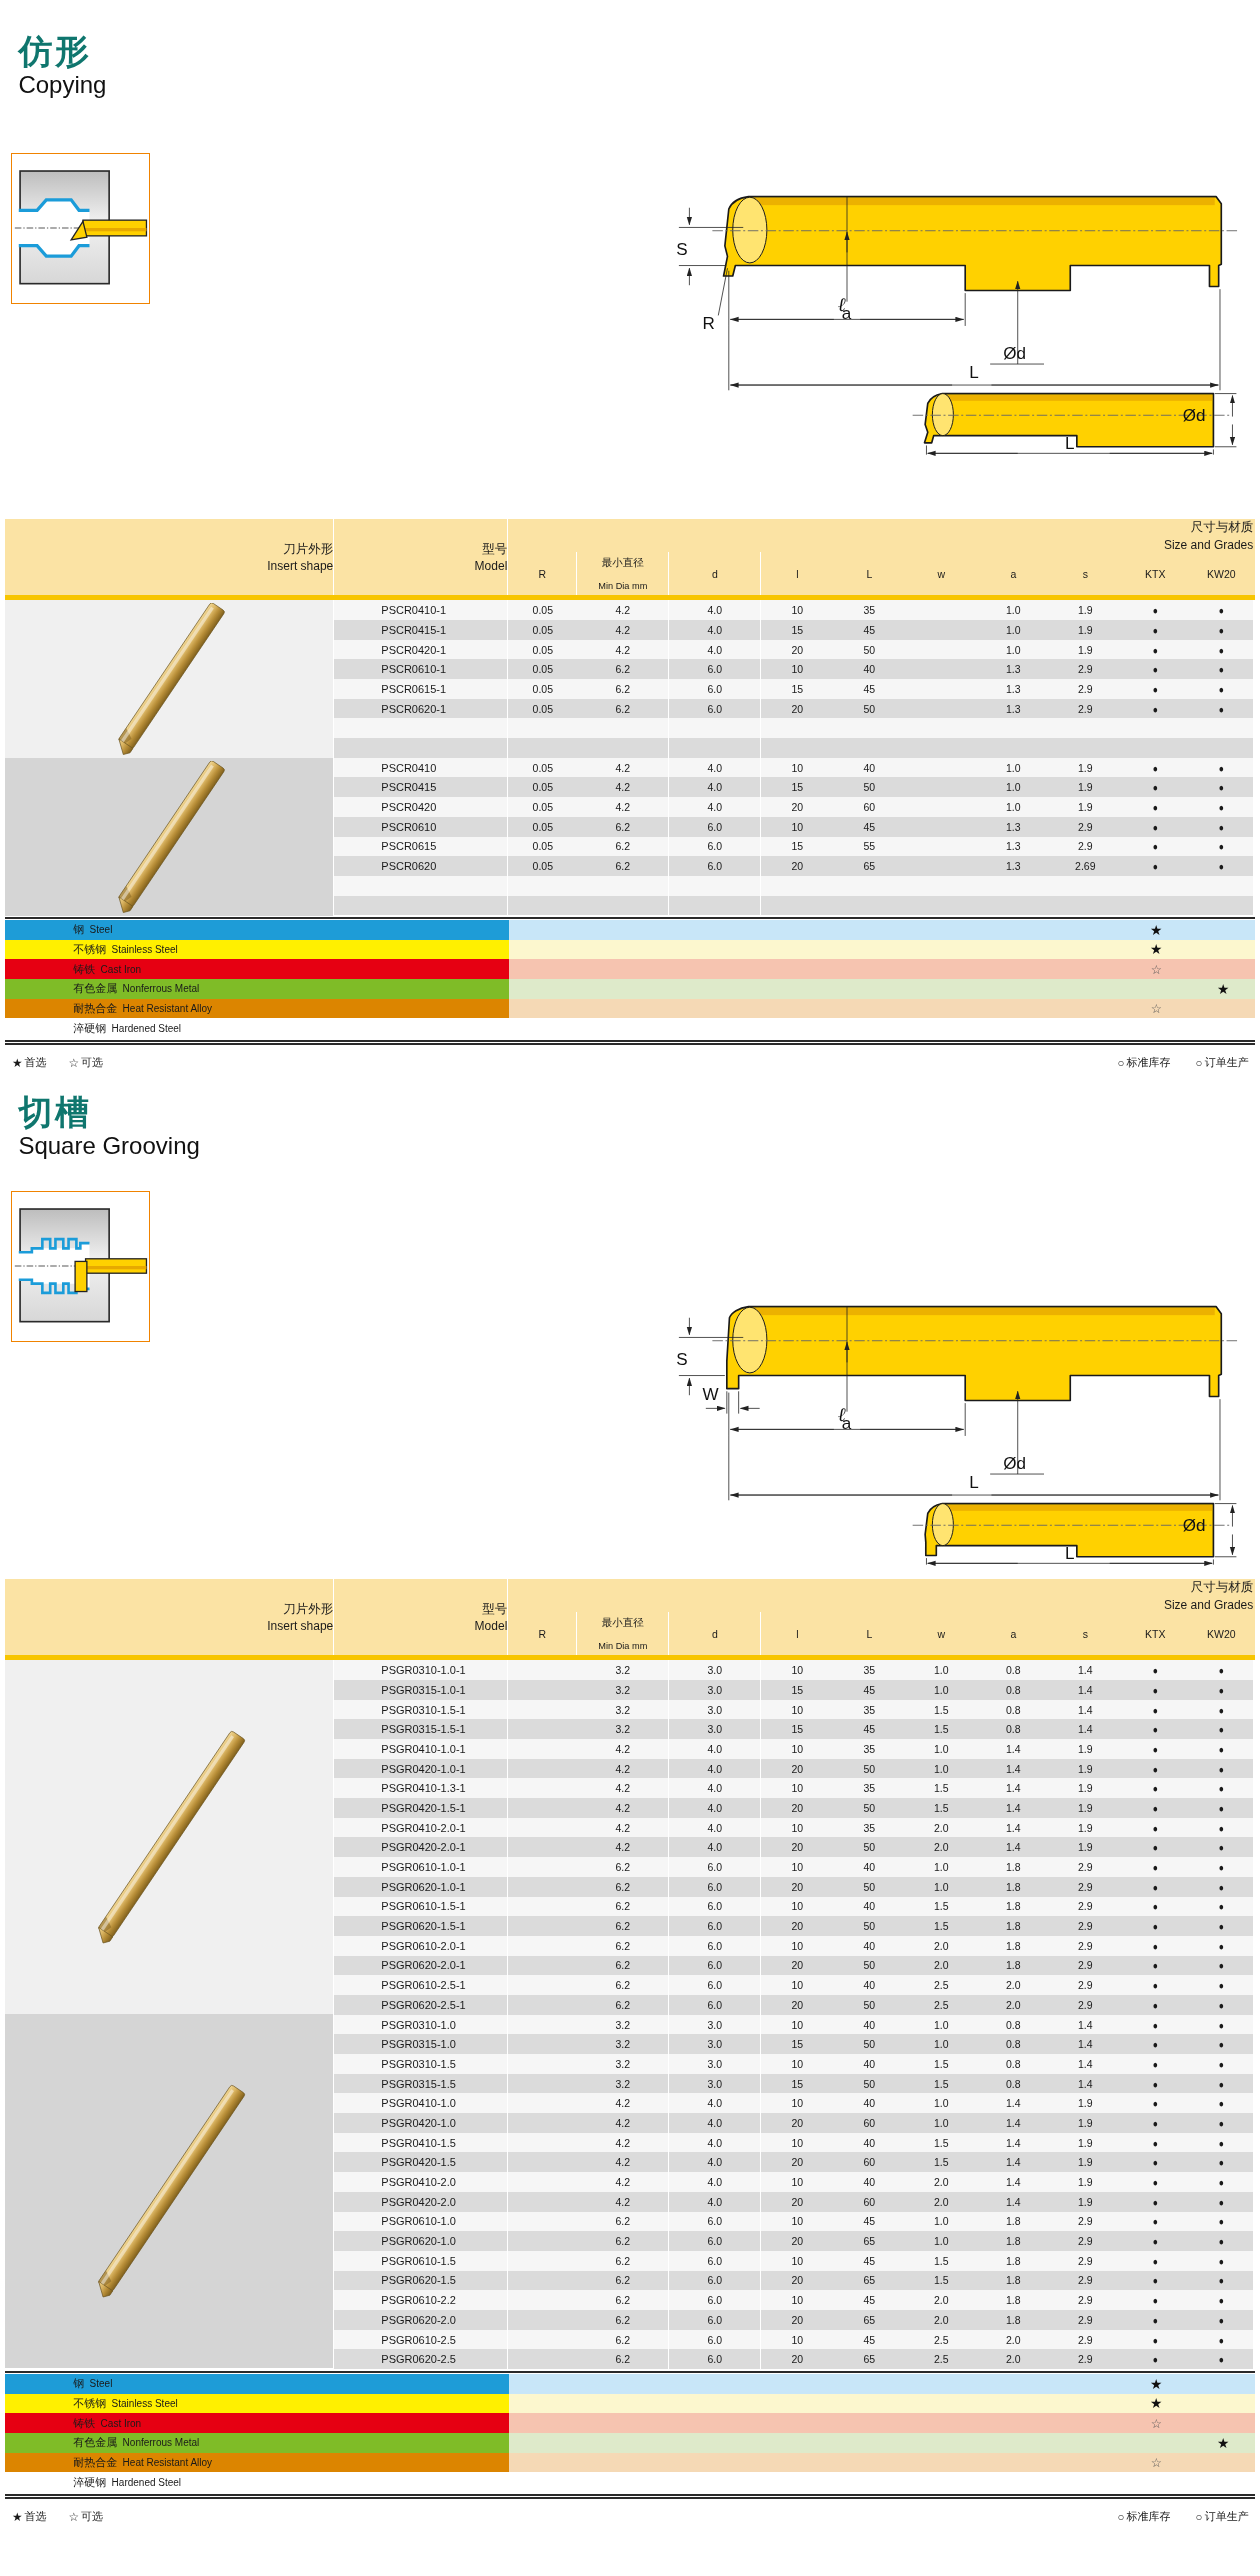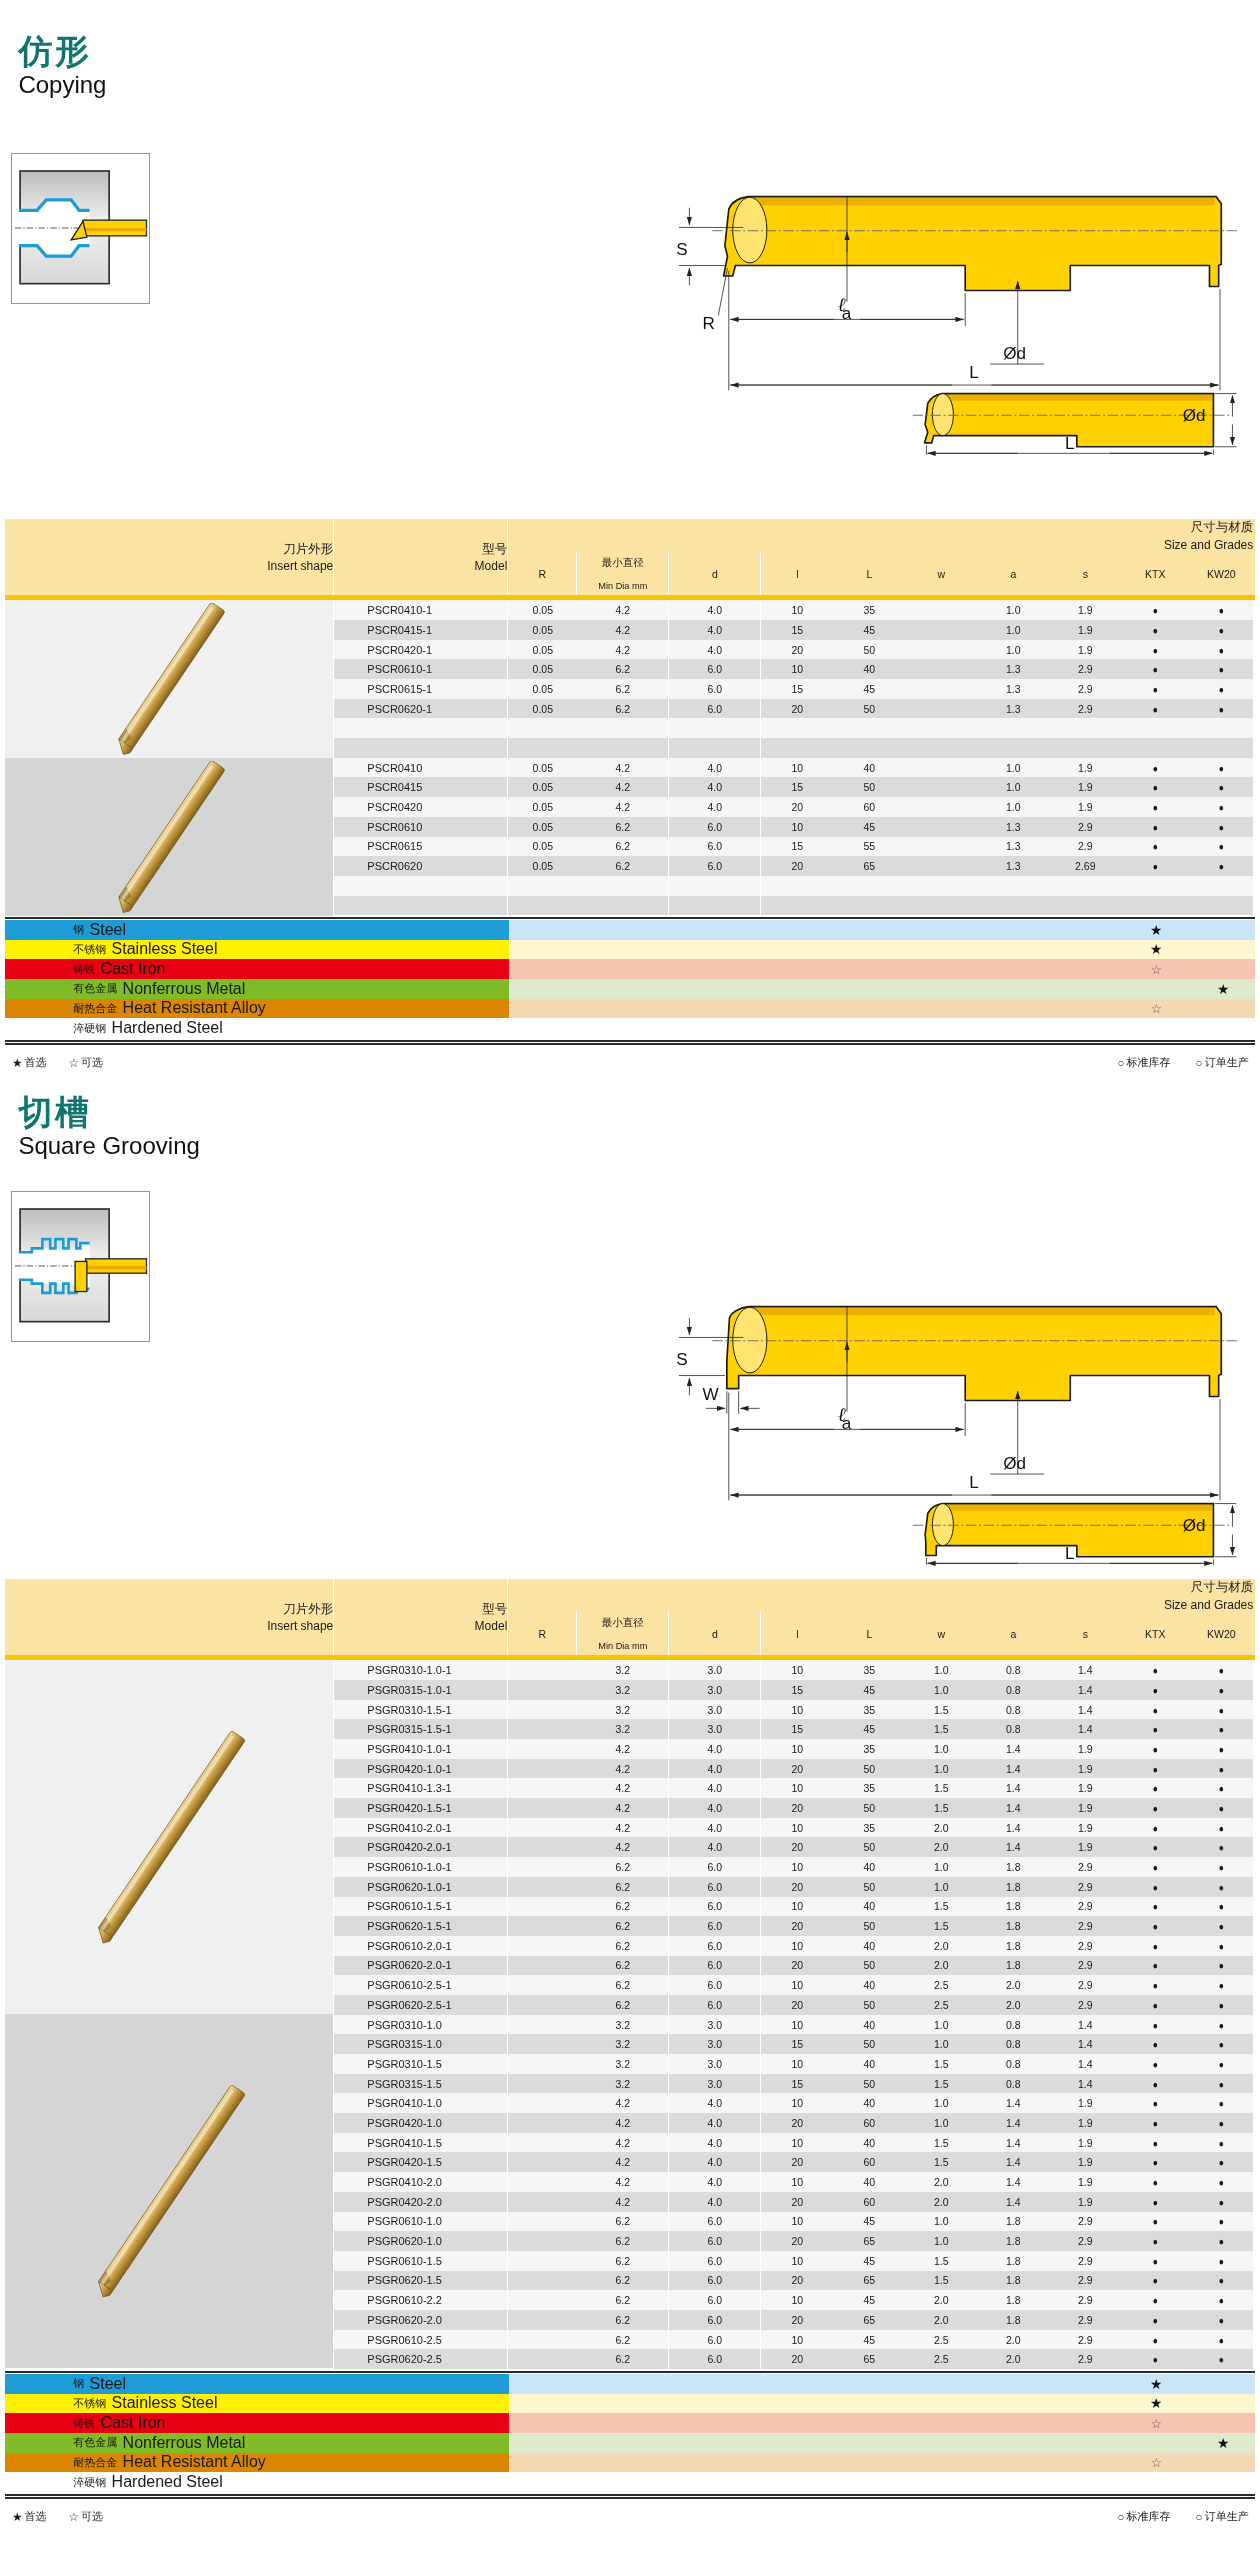--- a/index.html
+++ b/index.html
@@ -21,27 +21,27 @@
   .hcol .sub{font-size:9.2px;margin-top:11px;}
   .bR{border-right:1.3px solid #fff;}
   .goldbar{height:5.3px;background:#F7C500;}
   .tbody{position:relative;}
   .groupbg{position:absolute;left:0;width:328px;display:flex;align-items:center;justify-content:center;z-index:0;}
   .glight{background:#F0F0F0;} .gdark{background:#D5D5D5;}
   .trow{display:grid;grid-template-columns:var(--tc);height:19.7px;position:relative;z-index:1;}
   .cell{display:flex;align-items:center;justify-content:center;font-size:10.5px;box-sizing:border-box;overflow:hidden;}
   .rw .cell{background:#F6F6F6;} .rg .cell{background:#DBDBDB;}
   .c0{background:transparent !important;}
-  .c1{justify-content:flex-start;padding-left:33px;font-size:11px;border-left:1.3px solid #fff;border-right:1.3px solid #fff;}
+  .c1{justify-content:flex-start;padding-left:47px;font-size:11px;border-left:1.3px solid #fff;border-right:1.3px solid #fff;}
   .c3,.c4{border-right:1.3px solid #fff;}
   .dot{font-size:8.5px;transform:scaleY(1.25);}
   .matline{height:2px;background:#2A2A2A;margin:1.3px 0;}
   .matrow{position:relative;height:19.7px;}
   .matband{position:absolute;left:0;top:0;bottom:0;width:504px;display:flex;align-items:center;padding-left:68px;box-sizing:border-box;}
-  .matband .mzh{font-size:11px;} .matband .men{font-size:16px;margin-left:5.3px;}
+  .matband .mzh{font-size:11px;} .matband .men{font-size:10px;margin-left:5.3px;}
   .mattint{position:absolute;left:504px;right:0;top:0;bottom:0;}
   .matstar{position:absolute;top:0;height:19.7px;display:flex;align-items:center;justify-content:center;font-size:13.8px;color:#111;}
   .matstar.ktx{left:1117px;width:68px;} .matstar.kw20{left:1186px;width:64px;}
   .matstar.hollow{color:#555;font-size:12.5px;}
   .dl1{height:2px;background:#2A2A2A;margin-top:2px;} .dl2{height:1.3px;background:#2A2A2A;margin-top:1.3px;}
   .legendrow{display:flex;justify-content:space-between;align-items:center;padding:0 6.6px;margin-top:10.5px;font-size:11px;}
   .legendrow .item{margin-right:22px;display:inline-flex;align-items:center;}
   .legendrow .r .item{margin-right:0;margin-left:25px;}
   .lsym{margin-right:2px;font-size:11.8px;}
   svg text{font-family:"Liberation Sans",sans-serif;}

